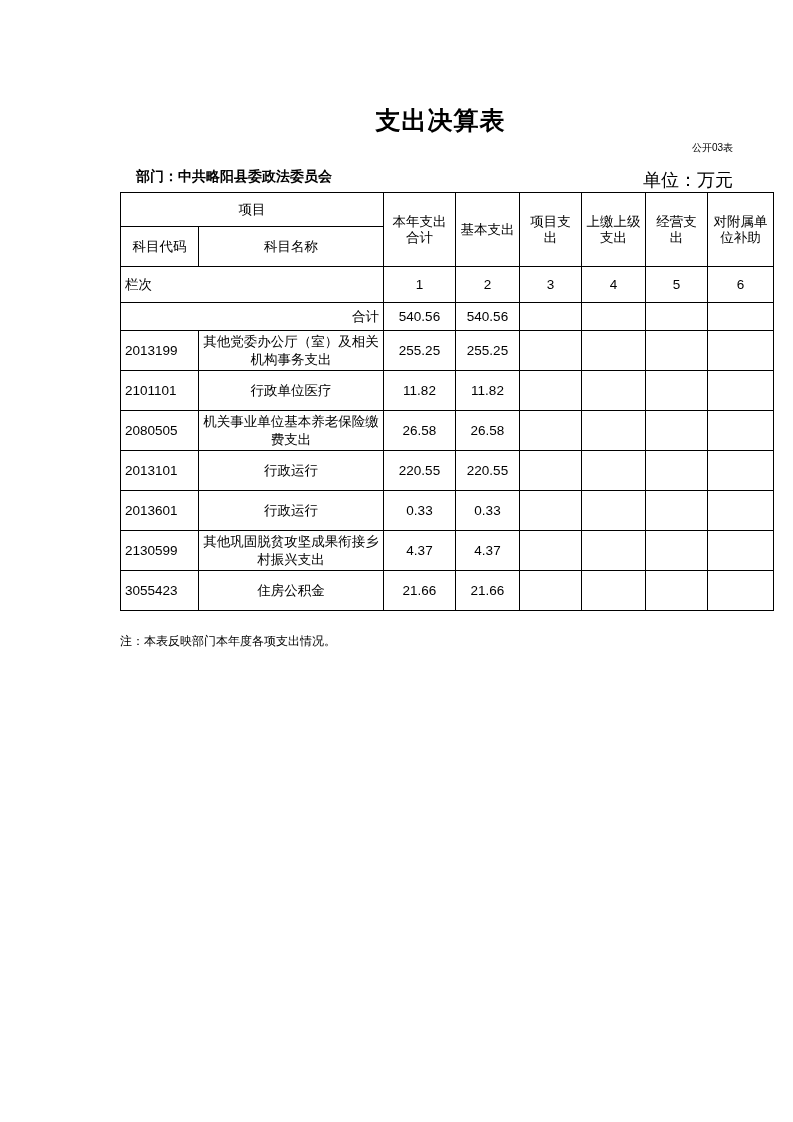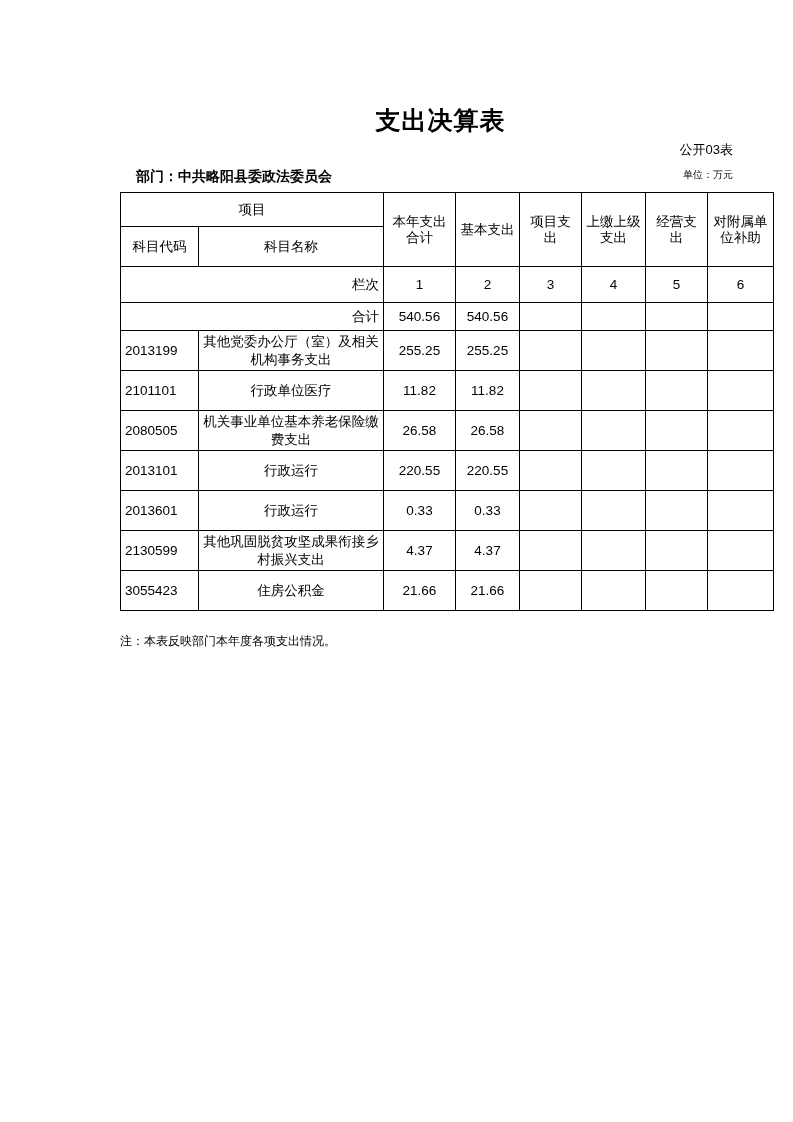--- a/index.html
+++ b/index.html
@@ -31,37 +31,37 @@
     font-size: 25px;
     font-weight: bold;
     letter-spacing: 1px;
     padding-left: 44px;
   }
   .form-code {
     position: absolute;
     right: 60px;
     top: 141px;
     font-family: "Liberation Sans", "DejaVu Sans", sans-serif;
-    font-size: 13px;
+    font-size: 10px;
   }
   .dept-line {
     position: absolute;
     left: 136px;
     top: 168px;
     font-family: Liberation Serif, serif;
     font-size: 14px;
     font-weight: bold;
     text-align: center;
   }
   .unit-line {
     position: absolute;
     right: 60px;
     top: 168px;
     font-family: "Liberation Sans", "DejaVu Sans", sans-serif;
-    font-size: 10px;
+    font-size: 18px;
   }
   table.budget {
     position: absolute;
     left: 120px;
     top: 192px;
     width: 653px;
     border-collapse: collapse;
     table-layout: fixed;
   }
   table.budget td {
@@ -96,21 +96,21 @@
     text-align: center;
     padding-left: 8px;
     font-size: 11px;
     font-family: "Liberation Sans", "DejaVu Sans", sans-serif;
   }
   .row-total-label {
     text-align: right;
     font-size: 15px;
   }
   .lanci {
-    text-align: right;
+    text-align: left;
     font-size: 15px;
   }
   .lanci-num {
     text-align: center;
     font-size: 15px;
     font-family: "Liberation Serif", "DejaVu Serif", serif;
   }
   .note {
     position: absolute;
     left: 120px;

